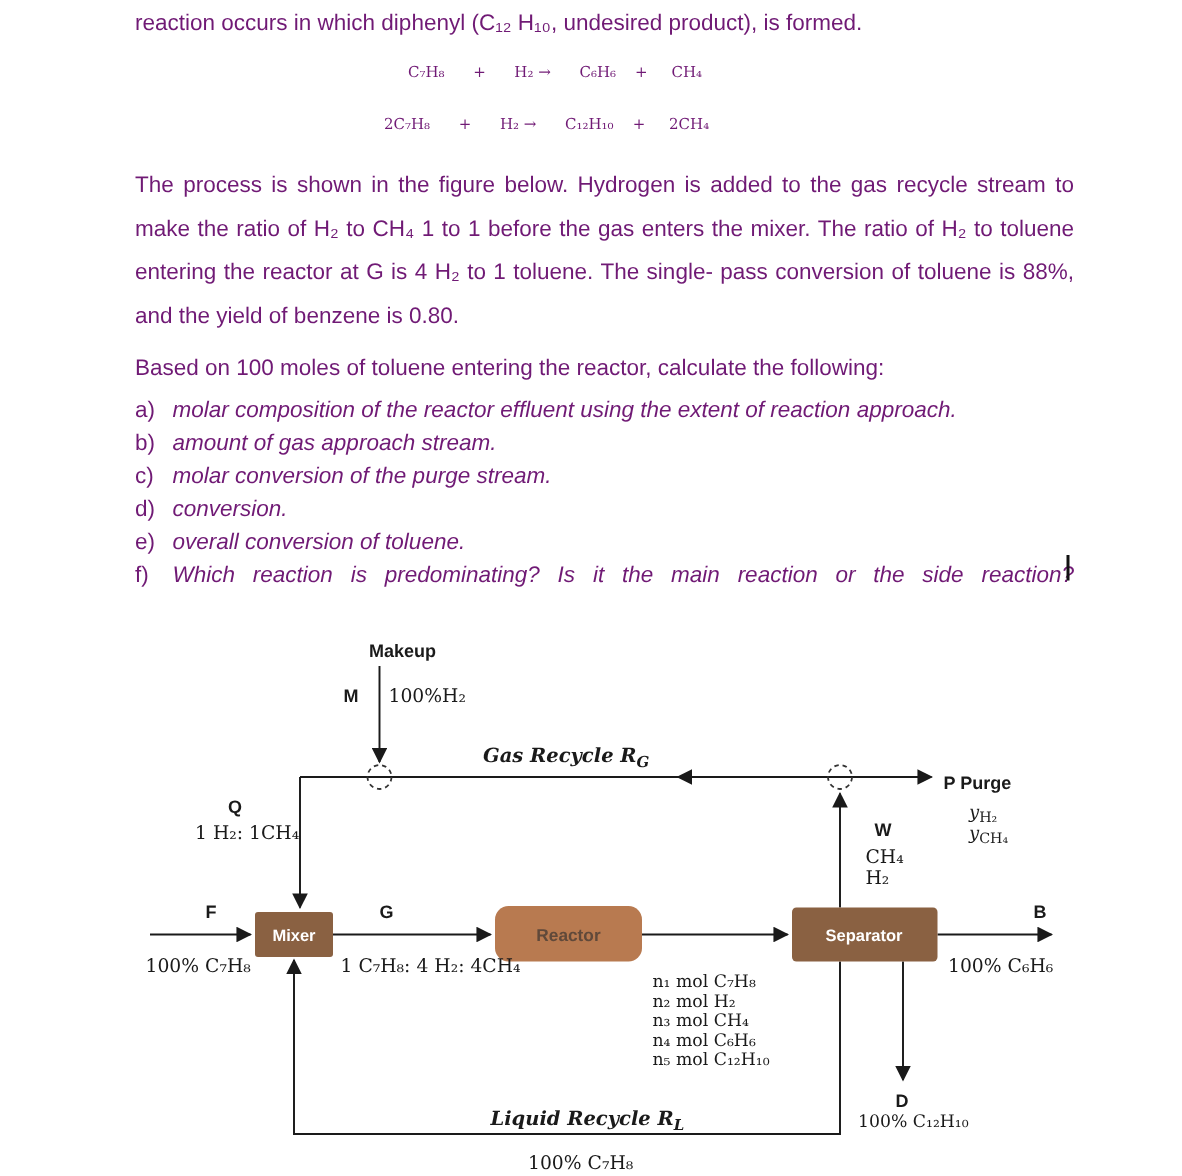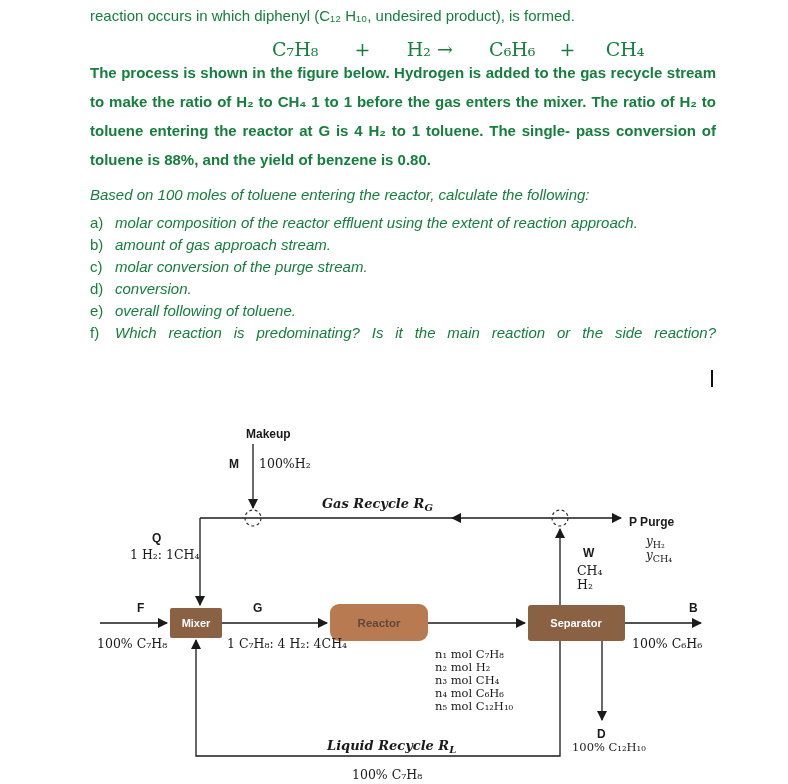--- a/index.html
+++ b/index.html
@@ -1,30 +1,30 @@
 <!DOCTYPE html>
 <html><head>
 <meta charset="utf-8">
 <style>
   html,body { margin:0; padding:0; background:#ffffff; }
   .page {
     position:relative; width:788px; height:784px; overflow:hidden;
-    background:#ffffff; color:#15803d;
+    background:#ffffff; color:#701a75;
     font-family:"Liberation Sans","DejaVu Sans",sans-serif;
   }
   .doc { position:absolute; left:90px; top:2px; width:626px; font-size:15px; }
   .intro { line-height:28px; }
   .eq {
     font-family:"DejaVu Serif","Liberation Serif",serif;
-    font-size:19px; white-space:pre; line-height:18px;
+    font-size:10px; white-space:pre; line-height:18px;
   }
   .eq1 { margin:10px 0 0 182px; }
   .eq2 { margin:17px 0 0 166px; }
-  .para { line-height:29px; text-align:justify;font-weight:bold; }
-  .prompt { margin-top:7px; line-height:28px;font-style:italic; }
+  .para { margin-top:16px; line-height:29px; text-align:justify; }
+  .prompt { margin-top:7px; line-height:28px; }
   .list { margin-top:3px; }
   .item { display:flex; line-height:22px; }
   .item .letter { width:25px; flex:none; }
   .item .text { flex:1;font-style:italic; }
   .item-f .text { text-align:justify; text-align-last:justify; }
   .why { margin-left:25px; line-height:22px; }
   .caret { position:absolute; left:711px; top:370px; width:1.5px; height:17px; background:#111; }
 
   svg.diagram { position:absolute; left:0; top:420px; }
   .flow { stroke:#1a1a1a; stroke-width:1.3; fill:none; }
@@ -41,20 +41,21 @@
   .t-unit-dark { font-weight:bold; font-size:11.5px; font-family:"Liberation Sans","DejaVu Sans",sans-serif; fill:#60493a; }
 </style>
 </head>
 <body>
 
 <div class="page">
 
   <div class="doc">
     <div class="intro">reaction occurs in which diphenyl (C₁₂ H₁₀, undesired product), is formed.</div>
     <div class="eq eq1">C₇H₈      +      H₂ →      C₆H₆    +     CH₄</div>
+    <div class="eq eq2">2C₇H₈      +      H₂ →      C₁₂H₁₀    +     2CH₄</div>
     <div class="para">The process is shown in the figure below. Hydrogen is added to the gas recycle stream to make the ratio of H₂ to CH₄ 1 to 1 before the gas enters the mixer. The ratio of H₂ to toluene entering the reactor at G is 4 H₂ to 1 toluene. The single- pass conversion of toluene is 88%, and the yield of benzene is 0.80.</div>
     <div class="prompt">Based on 100 moles of toluene entering the reactor, calculate the following:</div>
 
     <div class="list">
       <div class="item">
         <span class="letter">a)</span>
         <span class="text">molar composition of the reactor effluent using the extent of reaction approach.</span>
       </div>
       <div class="item">
         <span class="letter">b)</span>
@@ -63,21 +64,21 @@
       <div class="item">
         <span class="letter">c)</span>
         <span class="text">molar conversion of the purge stream.</span>
       </div>
       <div class="item">
         <span class="letter">d)</span>
         <span class="text">conversion.</span>
       </div>
       <div class="item">
         <span class="letter">e)</span>
-        <span class="text">overall following of toluene.</span>
+        <span class="text">overall conversion of toluene.</span>
       </div>
       <div class="item item-f">
         <span class="letter">f)</span>
         <span class="text">Which reaction is predominating? Is it the main reaction or the side reaction?</span>
       </div>
     </div>
   </div>
 
   <div class="caret"></div>
 

